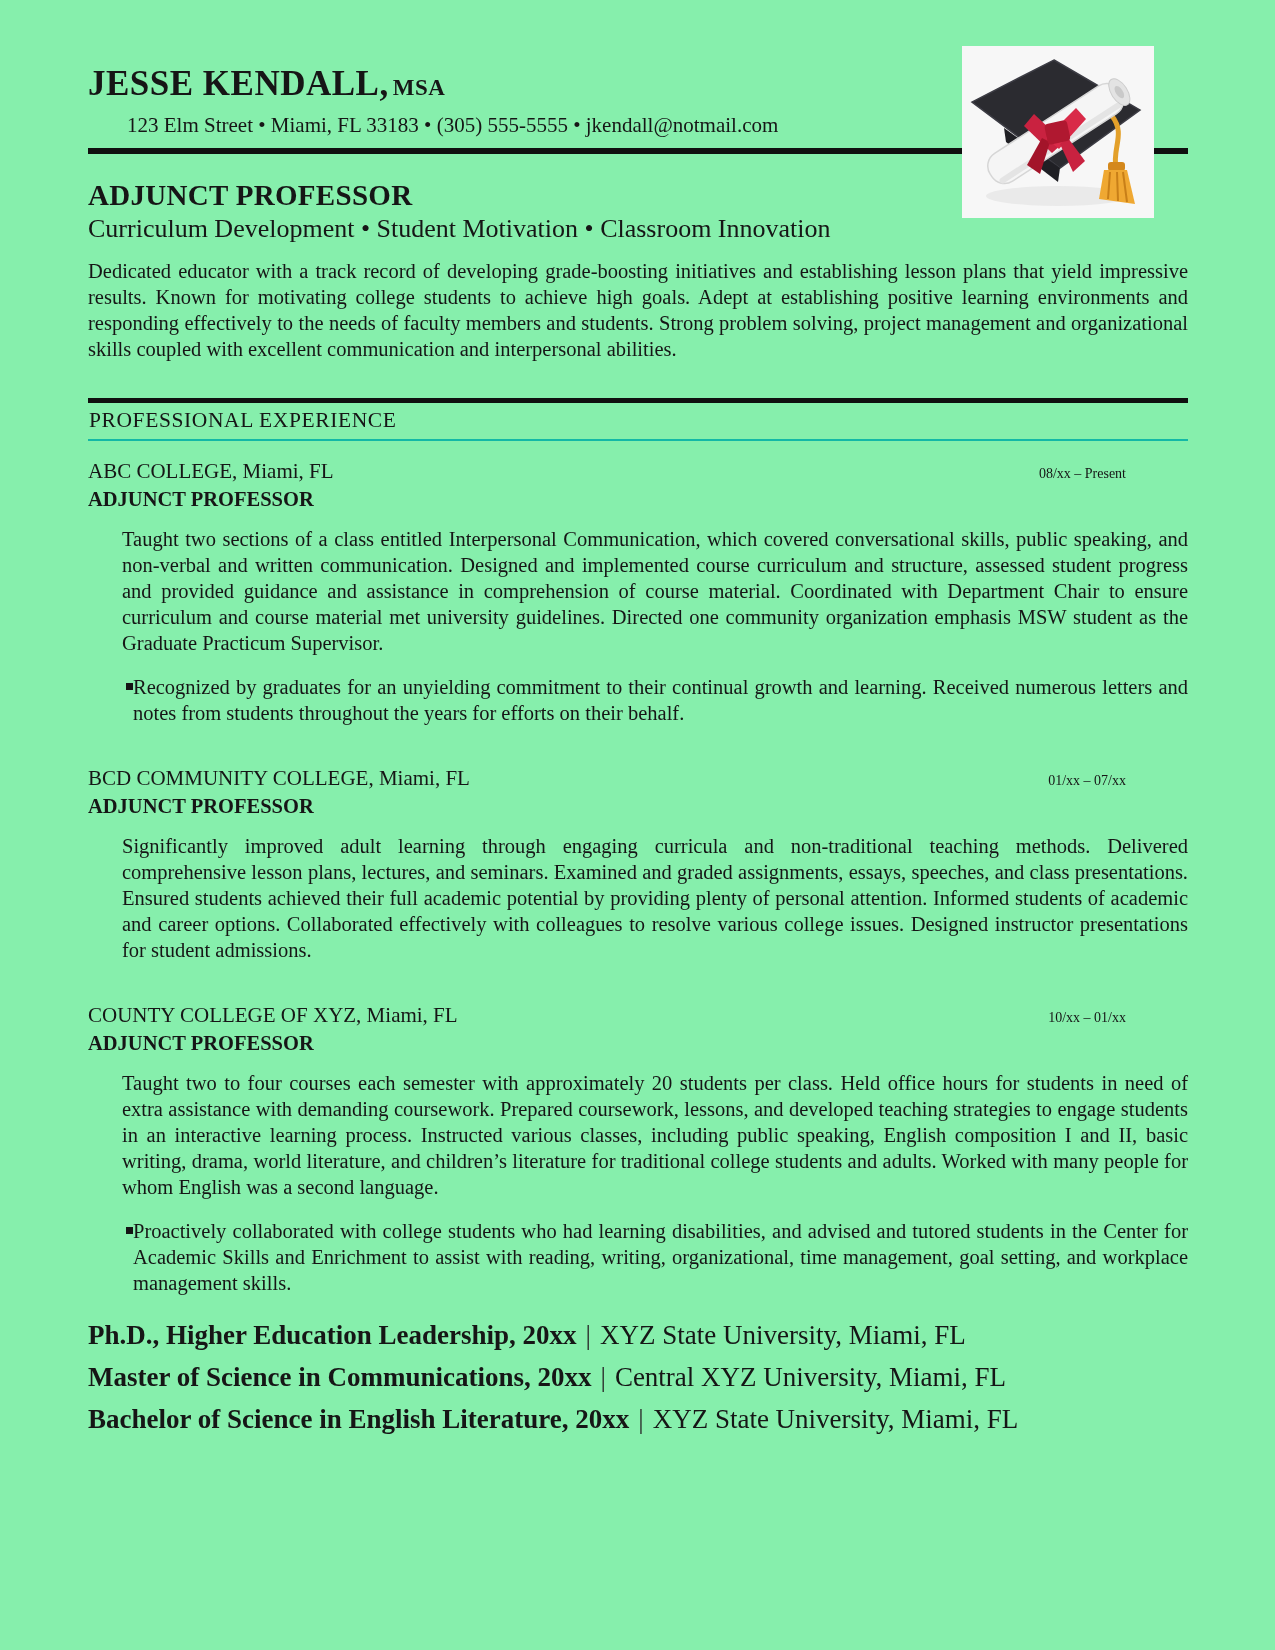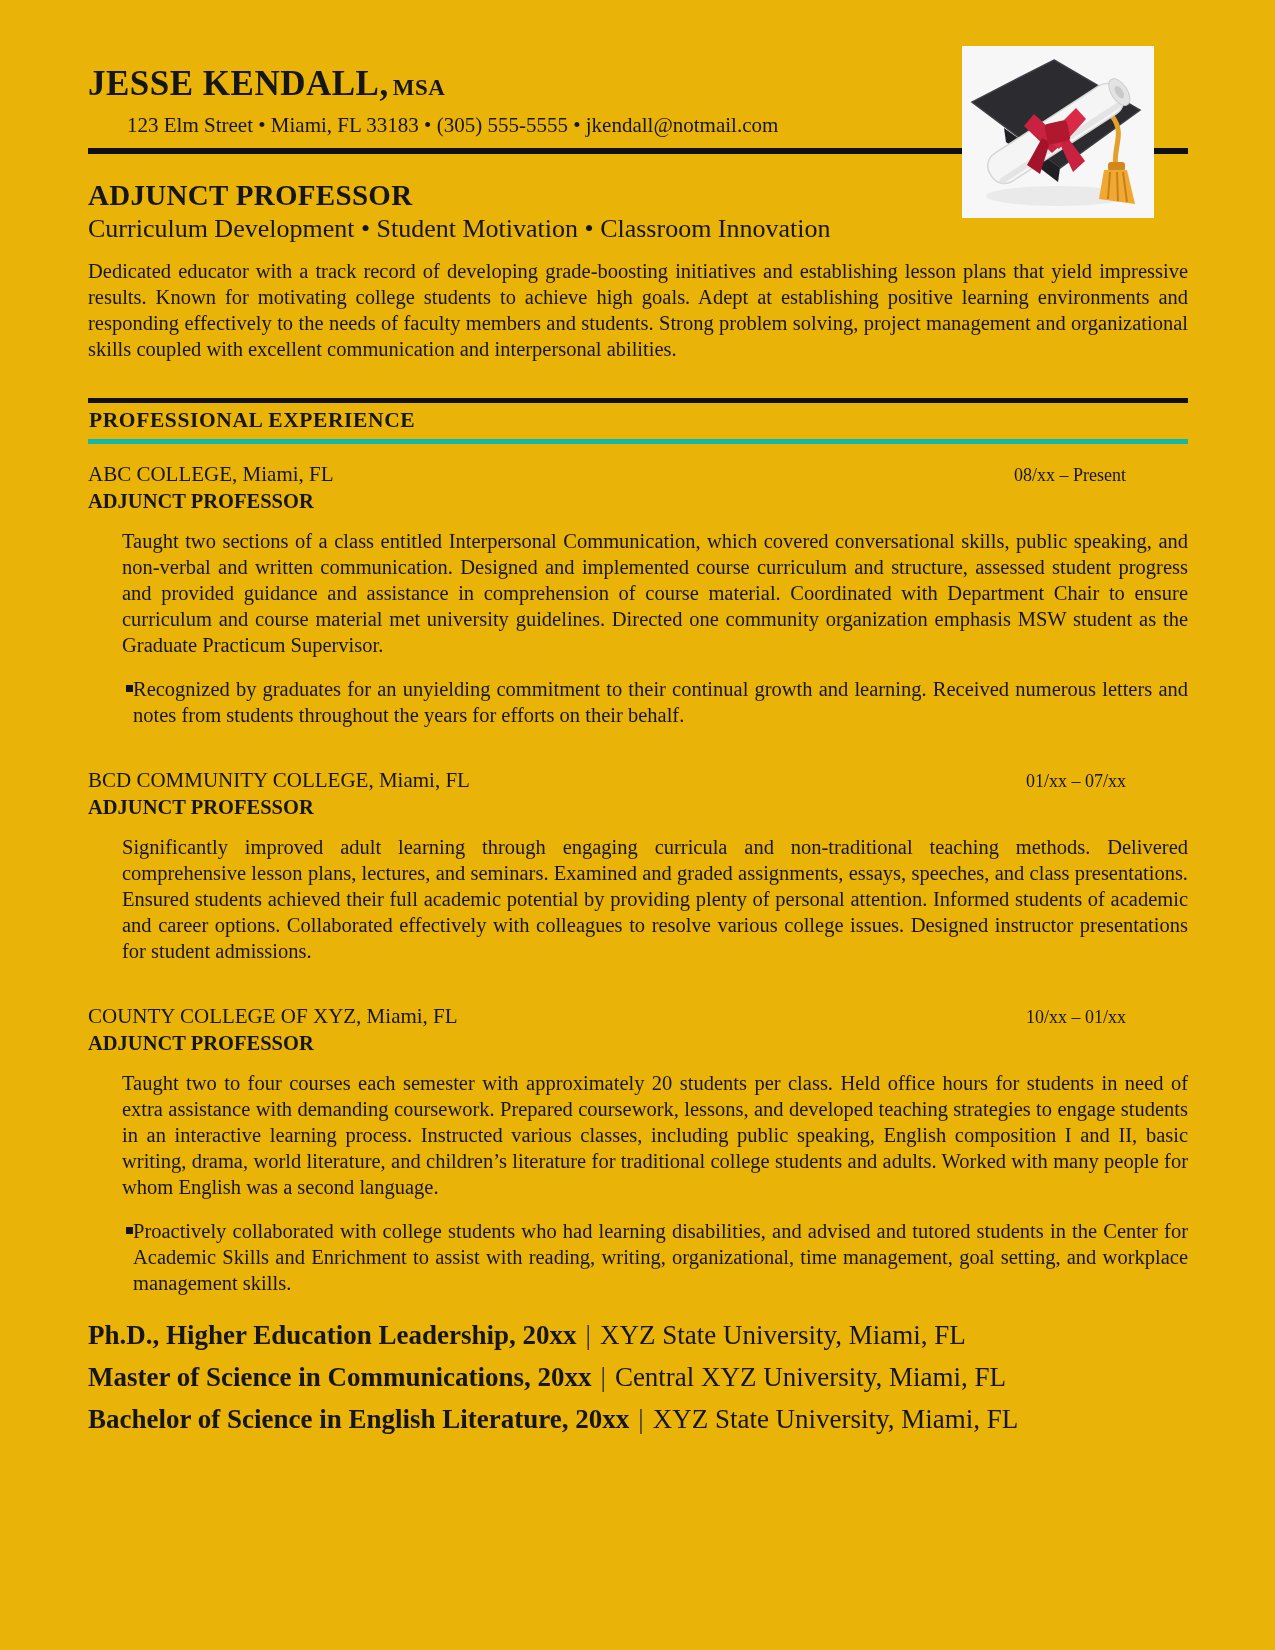--- a/index.html
+++ b/index.html
@@ -4,21 +4,21 @@
 <style>
   html,body{margin:0;padding:0;}
   body{
     width:1275px;height:1650px;
     background:#eeeeee;
     font-family:"Liberation Serif","DejaVu Serif",serif;
     color:#161616;
   }
   .page{
     position:relative;width:1275px;height:1650px;
-    background:#eab308;overflow:hidden;
+    background:#86efac;overflow:hidden;
   }
   .content{position:absolute;left:88px;top:0;width:1100px;}
 
   
   .name-line{margin-top:64px;line-height:40px;}
   .name-main{font-size:35px;font-weight:bold;letter-spacing:.5px;}
   .name-cred{font-size:23px;font-weight:bold;letter-spacing:.5px;}
   .contact{font-size:21px;margin-top:3px;line-height:25px;margin-left:39px;}
   .header-rule{height:6px;background:#101010;margin-top:10px;}
 
@@ -28,30 +28,30 @@
   }
 
   
   .doc-title{font-size:29px;font-weight:bold;margin-top:25px;line-height:32px;letter-spacing:.3px;}
   .tagline{font-size:26px;margin-top:5px;line-height:25px;}
   .summary{font-size:20.5px;line-height:26px;text-align:justify;margin-top:17px;}
 
   
   .section-bar{
     margin-top:36px;
-    border-top:5px solid #101010;border-bottom:5px solid #14b8a6;
+    border-top:5px solid #101010;border-bottom:2px solid #14b8a6;
     padding:5px 0 6px 1px;
-    font-size:21.5px;font-weight:bold;letter-spacing:.6px;line-height:25px;
+    font-size:21.5px;font-weight:normal;letter-spacing:.6px;line-height:25px;
   }
 
   
   .job{margin-top:18px;}
   .job + .job{margin-top:40px;}
   .job-head{display:flex;justify-content:space-between;align-items:baseline;font-size:21px;line-height:25px;}
-  .job-dates{font-size:18px;padding-right:62px;white-space:nowrap;}
+  .job-dates{font-size:14px;padding-right:62px;white-space:nowrap;}
   .job-title{font-size:20.5px;font-weight:bold;line-height:25px;margin-top:1px;}
   .job-desc{margin:14px 0 0 34px;font-size:20.5px;line-height:26px;text-align:justify;}
   .bullet{display:flex;margin:18px 0 0 36px;}
   .bullet-sq{flex:0 0 auto;width:7px;height:7px;background:#141414;margin:9px 0 0 2px;}
   .bullet-text{font-size:20.5px;line-height:26px;text-align:justify;}
 
   
   .edu-rows{margin-top:26px;}
   .edu-row{font-size:27px;line-height:26px;margin-top:16px;}
   .edu-row:first-child{margin-top:0;}

